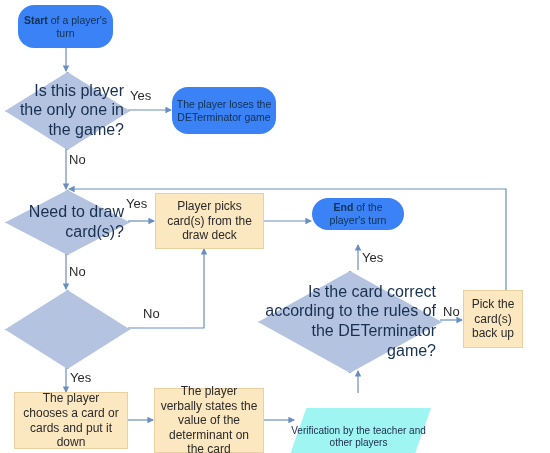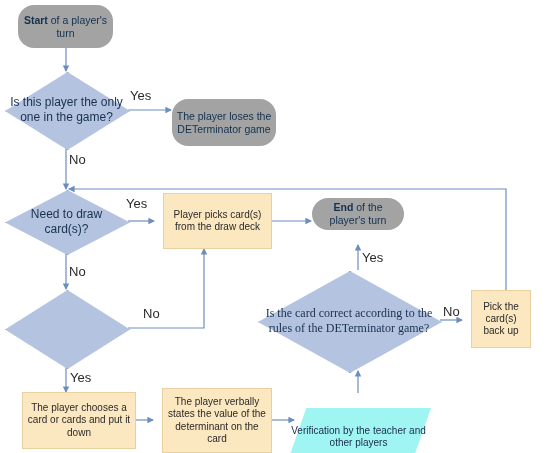--- a/index.html
+++ b/index.html
@@ -33,49 +33,49 @@
     line-height: 1.22;
   }
   .node .txt {
     display: block;
     width: 100%;
     padding: 0 4px;
     box-sizing: border-box;
   }
   
   .n-term {
-    background: #a3a3a3;
+    background: #3b82f6;
     border-radius: 16px;
     font-size: 10.5px;
     color: #12314f;
   }
   
   .n-dec {
     background: transparent;
-    font-size: 12px;
+    font-size: 16px;
     color: #18304f;
+    text-align: right;
   }
   .n-dec .dia {
     position: absolute;
     left: 0; top: 0;
     width: 100%;
     height: 100%;
     background: #B4C3E0;
     border: 1px solid #8fa6ca;
     clip-path: polygon(50% 0%, 100% 50%, 50% 100%, 0% 50%);
     z-index: 0;
   }
   .n-dec .txt { position: relative; z-index: 1; }
   
   .n-proc {
     background: #FBE7C0;
     border: 1px solid #e8d0a0;
-    font-size: 10px;
+    font-size: 12px;
     color: #2a2a2a;
-    margin-left: 8px;
   }
   
   .n-io {
     background: transparent;
     font-size: 10px;
     color: #1b2a4a;
   }
   .n-io .para {
     position: absolute;
     left: 0; top: 0;
@@ -140,42 +140,42 @@
 
   <div class="node n-term" style="left:18px; top:5px; width:95px; height:43px;">
     <span class="txt"><b>Start</b><span> of a player's turn</span></span>
   </div>
 
   <div class="node n-dec" style="left:5px; top:72px; width:123px; height:76px;">
     <span class="dia"></span>
     <span class="txt">Is this player the only one in the game?</span>
   </div>
 
-  <div class="node n-term" style="left:172px; top:87px; width:104px; height:47px;margin-top:12px;">
+  <div class="node n-term" style="left:172px; top:87px; width:104px; height:47px;">
     <span class="txt">The player loses the DETerminator game</span>
   </div>
 
   <div class="node n-dec" style="left:5px; top:190px; width:123px; height:63px;">
     <span class="dia"></span>
     <span class="txt">Need to draw card(s)?</span>
   </div>
 
   <div class="node n-proc" style="left:155px; top:193px; width:109px; height:56px;">
     <span class="txt">Player picks card(s) from the draw deck</span>
   </div>
 
   <div class="node n-term" style="left:312px; top:198px; width:92px; height:32px;">
     <span class="txt"><b>End</b><span> of the player's turn</span></span>
   </div>
 
   <div class="node n-dec" style="left:5px; top:290px; width:123px; height:77px;">
     <span class="dia"></span>
   </div>
 
-  <div class="node n-dec" style="left:258px; top:271px; width:182px; height:100px;font-family:Liberation Serif, serif;">
+  <div class="node n-dec" style="left:258px; top:271px; width:182px; height:100px;">
     <span class="dia"></span>
     <span class="txt">Is the card correct according to the rules of the DETerminator game?</span>
   </div>
 
   <div class="node n-proc" style="left:463px; top:290px; width:60px; height:58px;">
     <span class="txt">Pick the card(s) back up</span>
   </div>
 
   <div class="node n-proc" style="left:14px; top:392px; width:114px; height:57px;">
     <span class="txt">The player chooses a card or cards and put it down</span>

